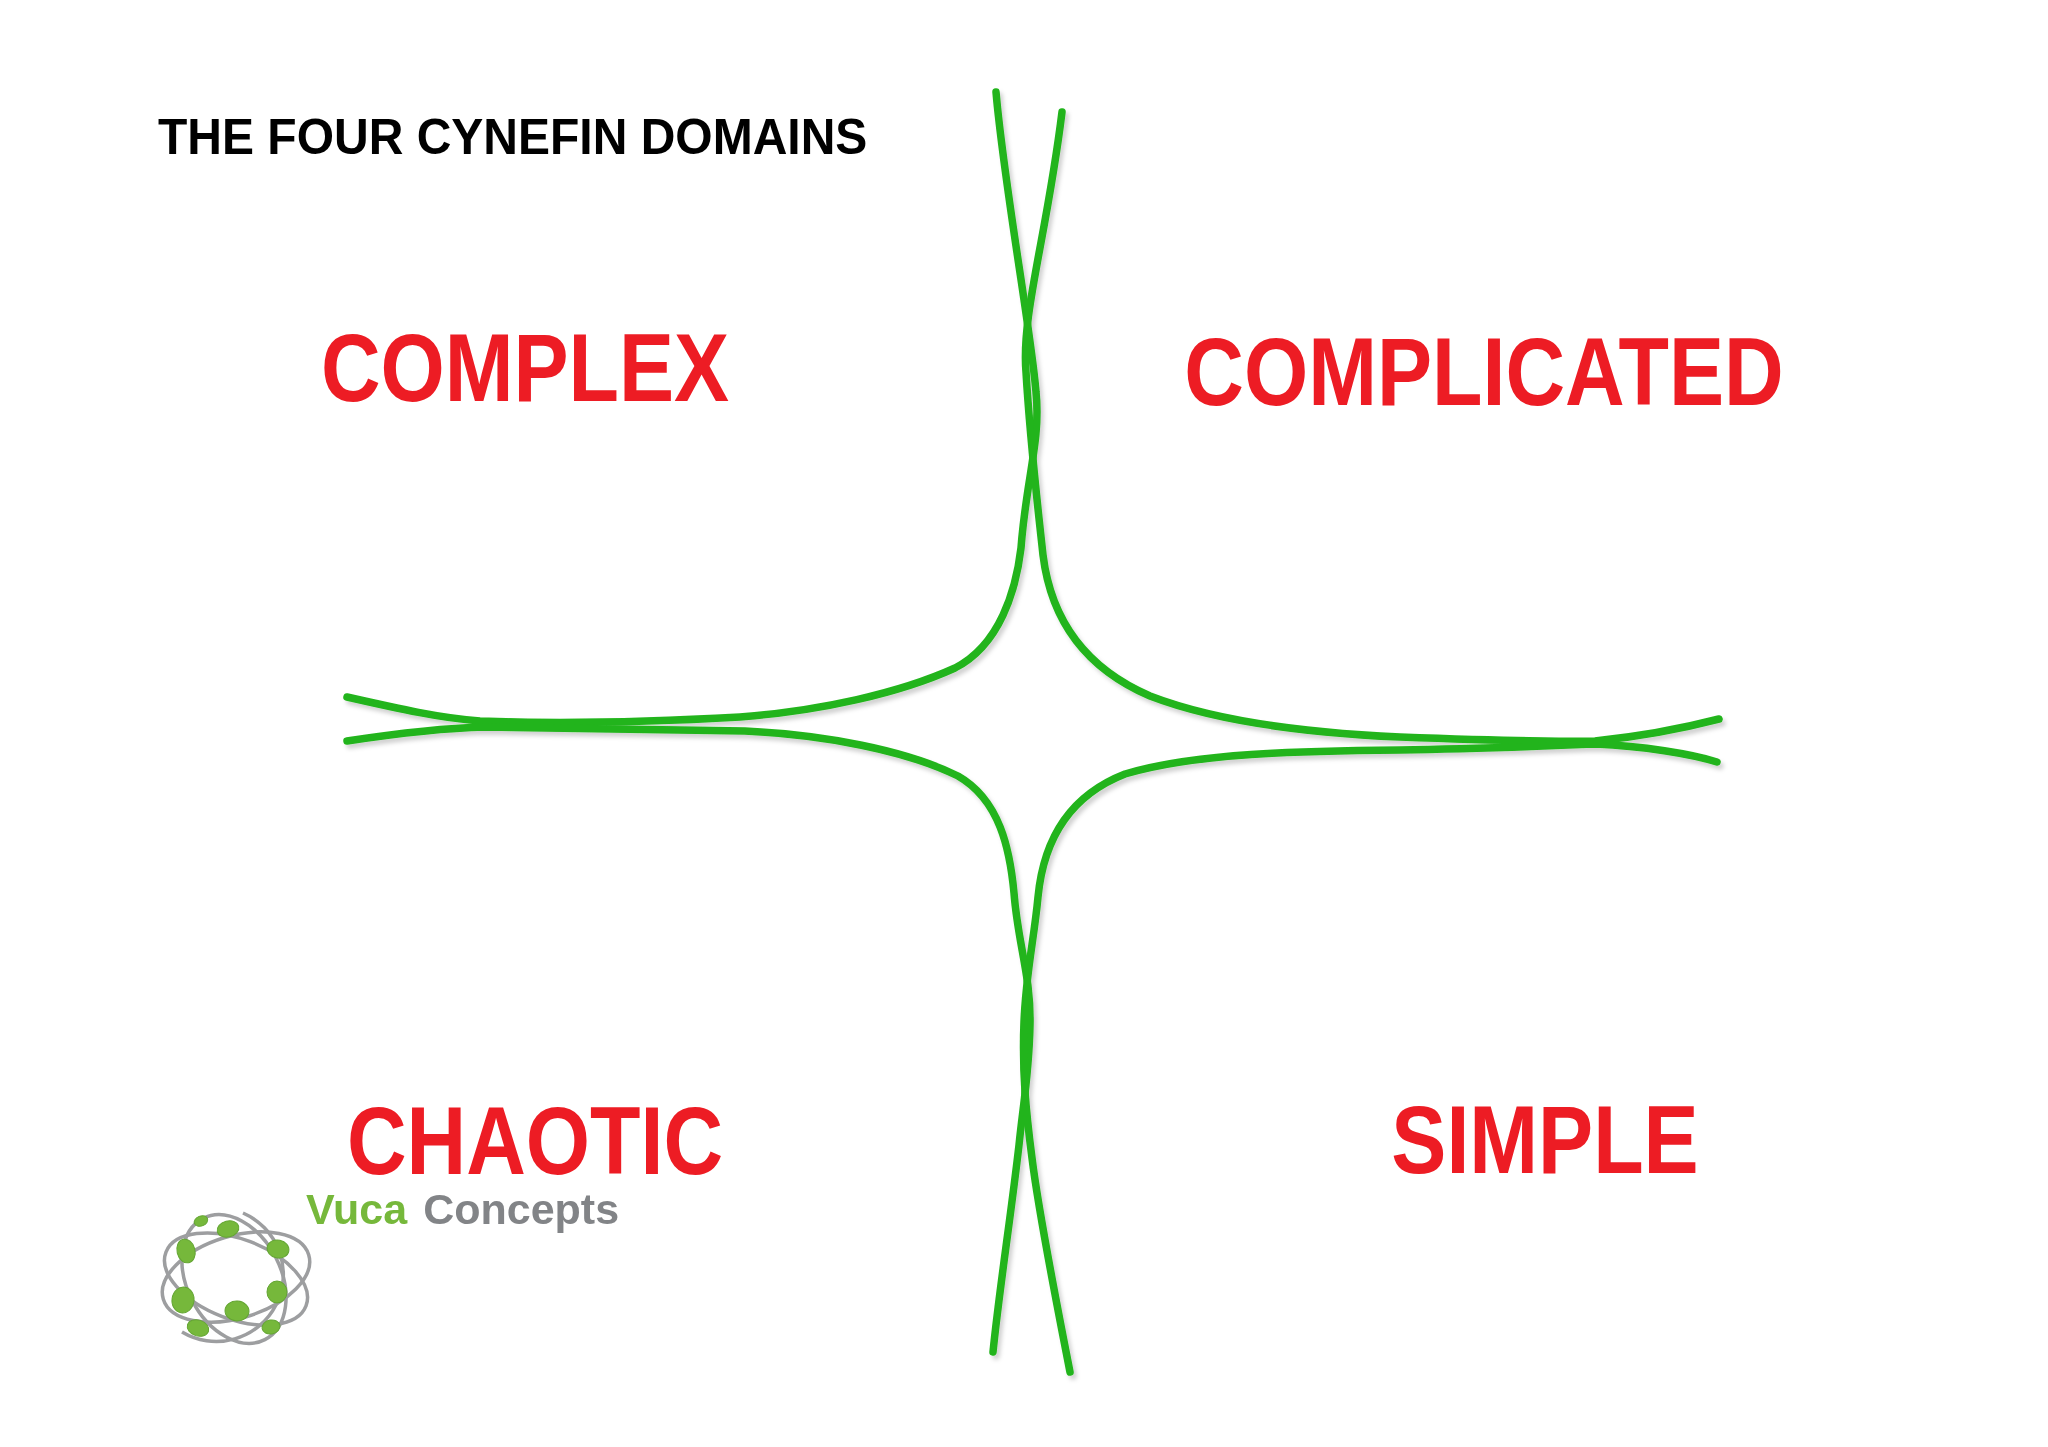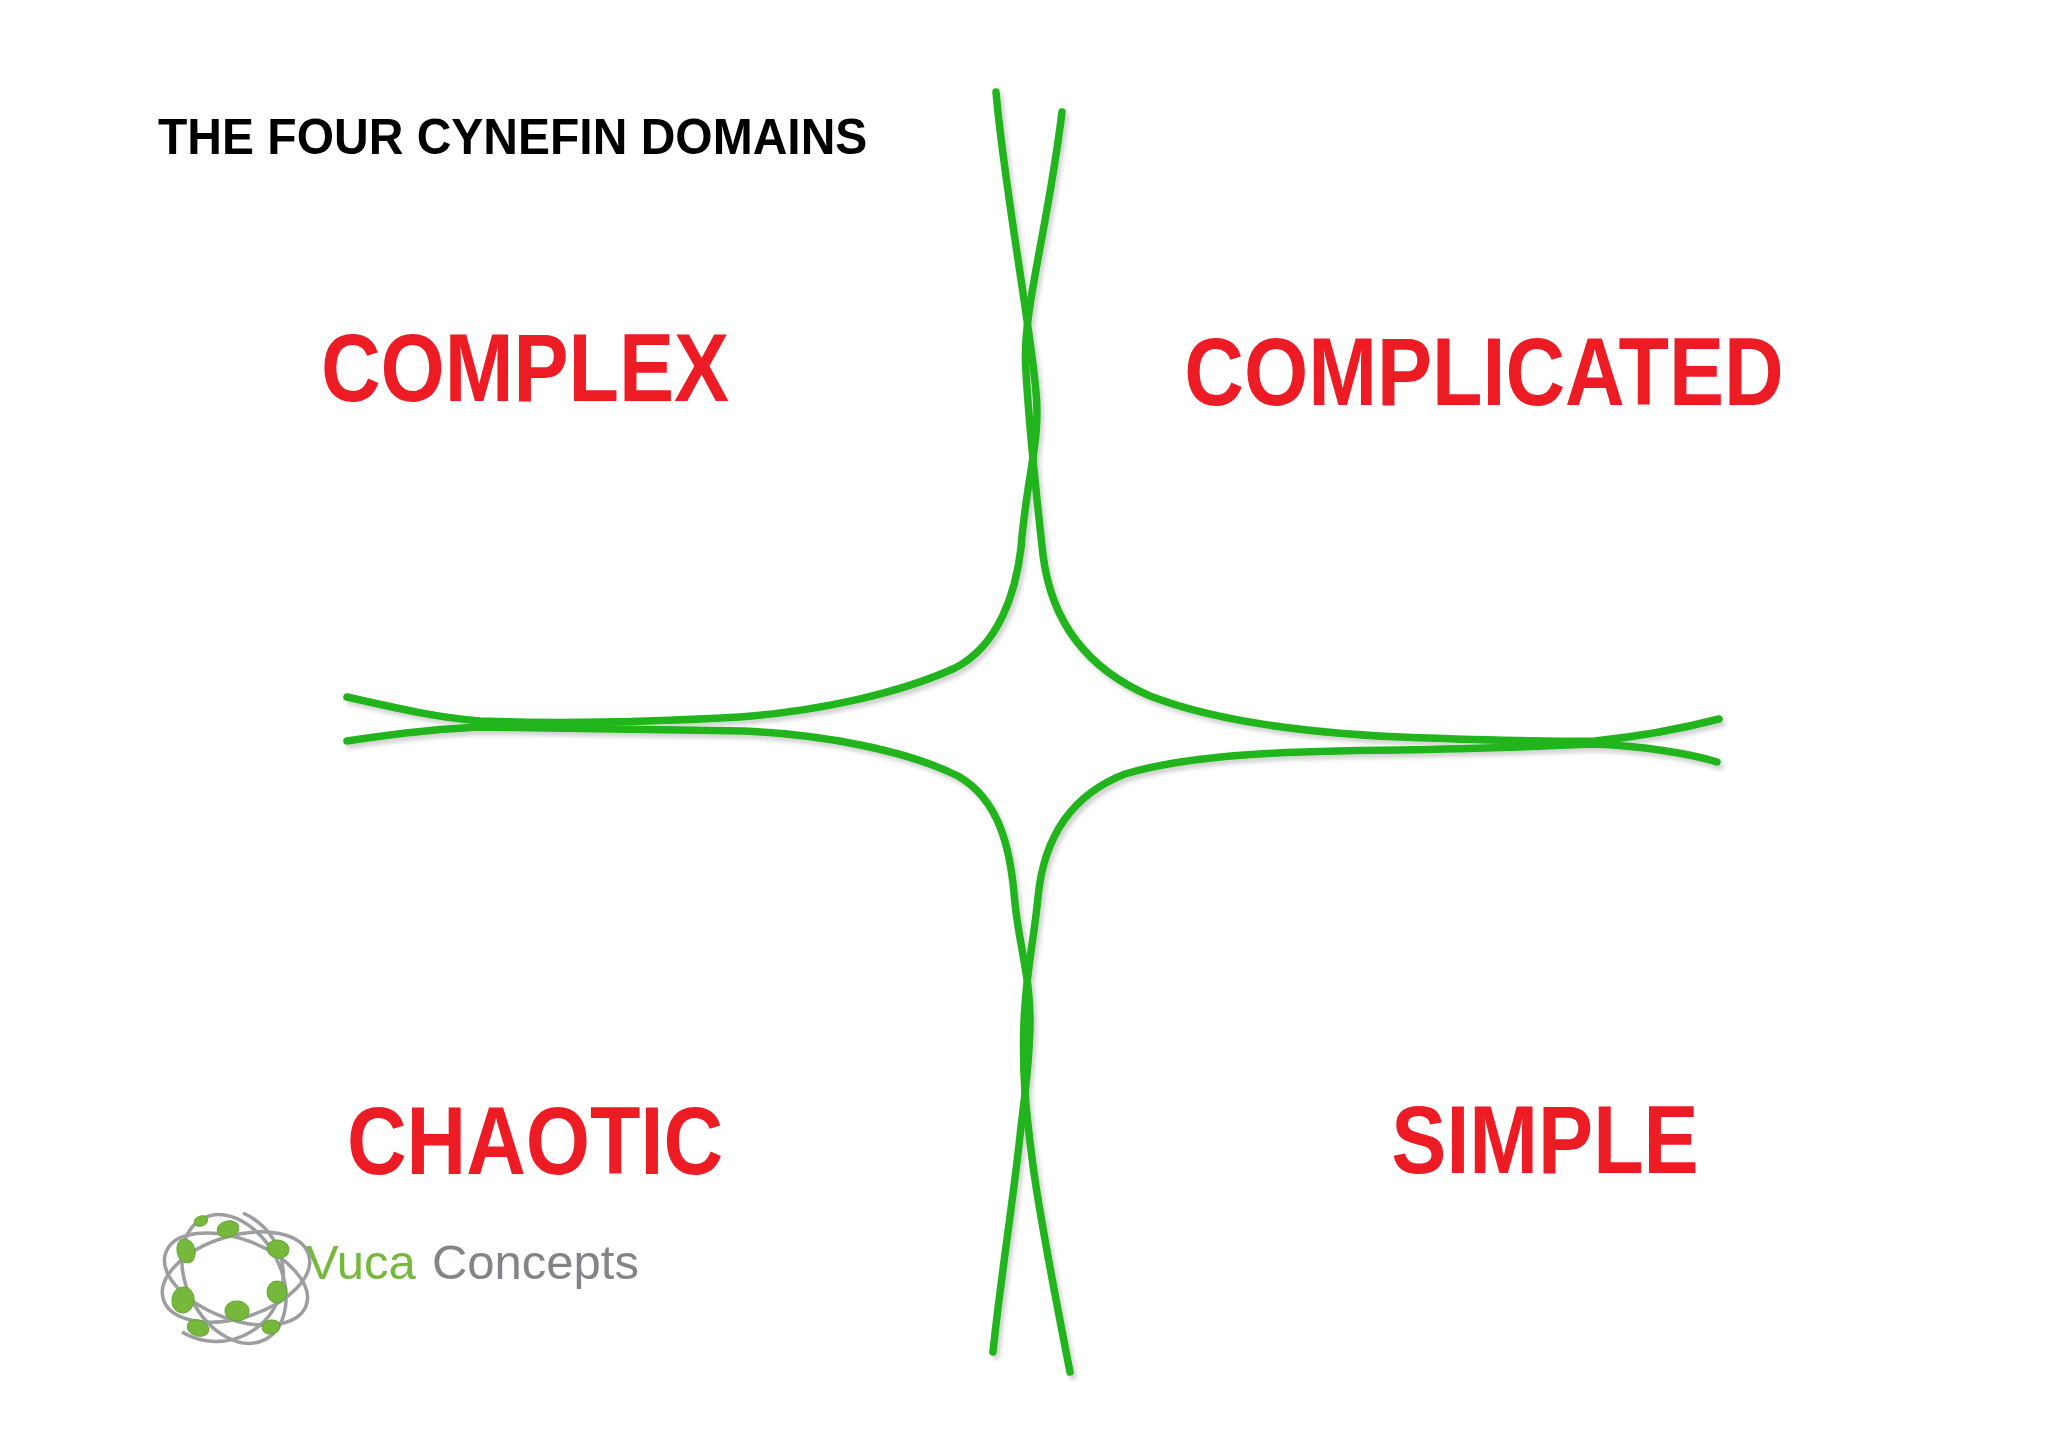--- a/index.html
+++ b/index.html
@@ -56,23 +56,23 @@
     stroke-width: 3.5;
   }
   .logo-node {
     fill: var(--logo-green, #7CBE41);
     stroke: #63A532;
     stroke-width: 1;
   }
   .logo-text {
     position: absolute;
     left: 306px;
-    top: 1236px;
-    font-size: 49px;
-    font-weight: normal;
+    top: 1186px;
+    font-size: 43px;
+    font-weight: bold;
     line-height: 1.1;
     white-space: nowrap;
     letter-spacing: 0px;
   }
   .logo-text .brand-primary   { color: var(--logo-green, #76B83B); }
   .logo-text .brand-secondary { color: var(--logo-gray, #828487); margin-left: 16px; }
 </style>
 </head>
 <body>
 

